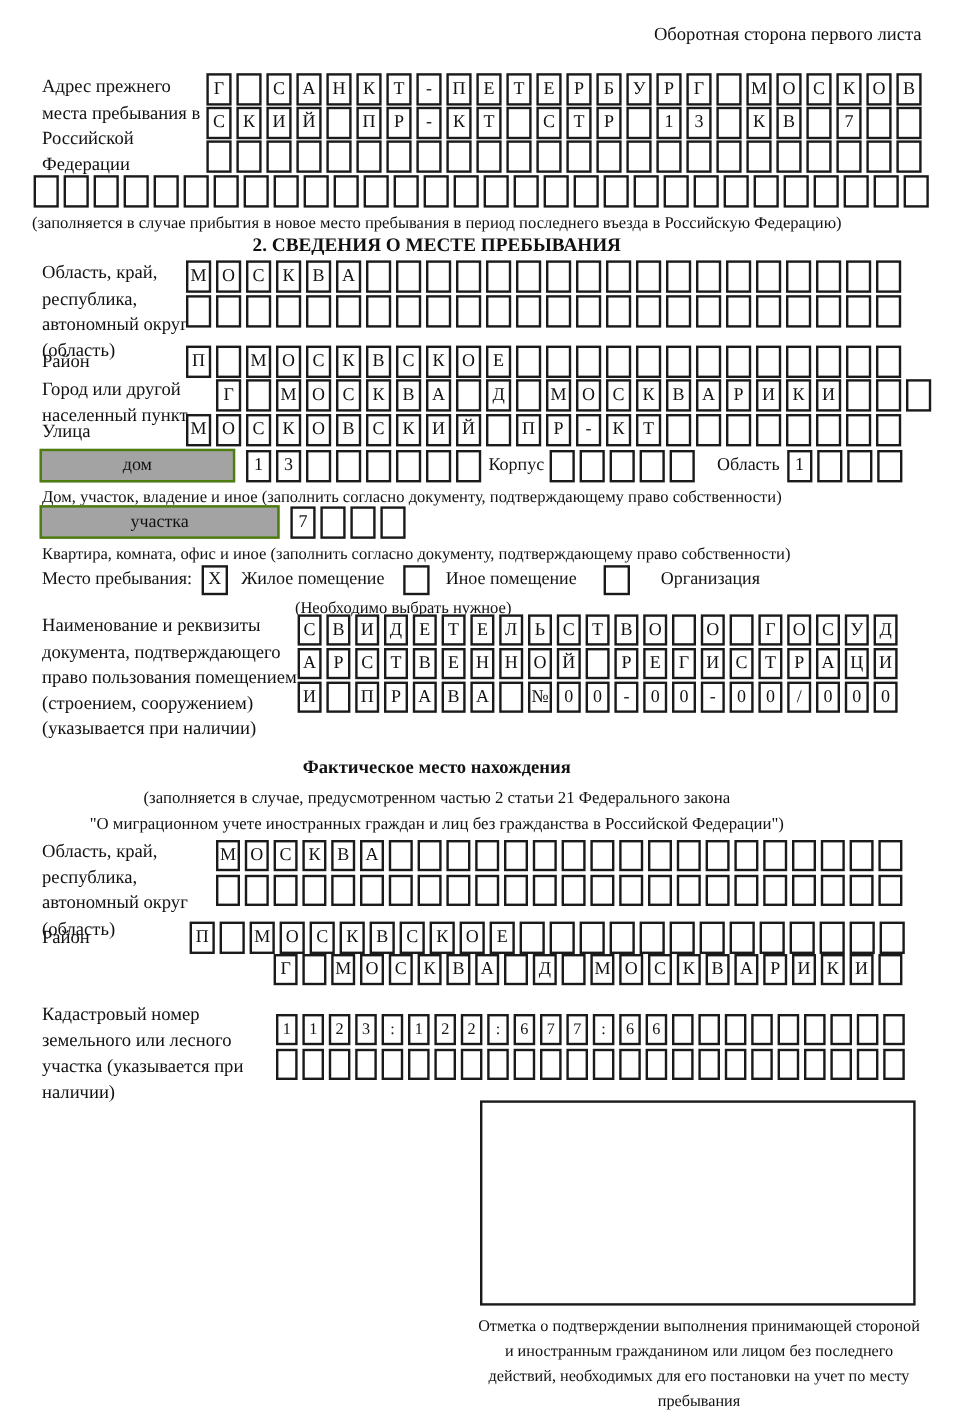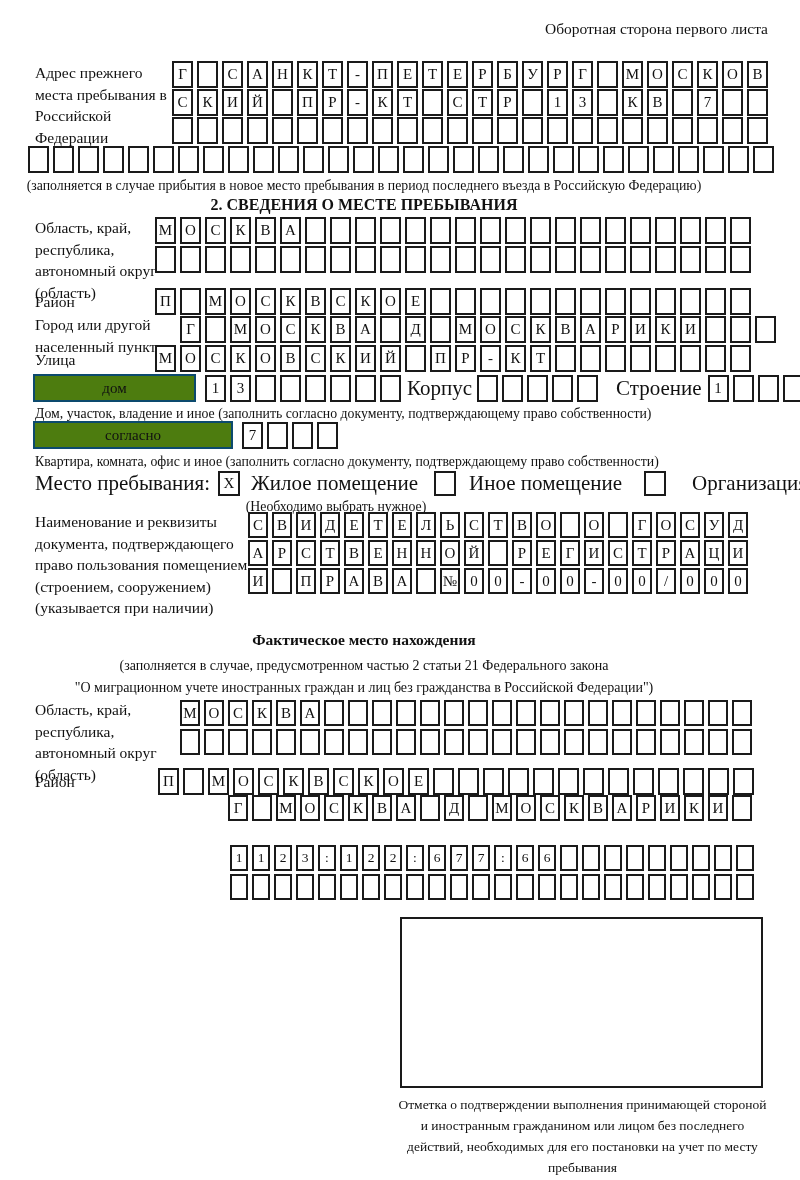--- a/index.html
+++ b/index.html
@@ -14,25 +14,25 @@
   .cell{
     width:21px;height:27px;border:2px solid #1a1a1a;box-sizing:border-box;
     margin-right:4px;display:flex;align-items:center;justify-content:center;
     font-size:15px;background:#fff;flex:0 0 auto;
   }
   .pitch24 .cell{width:20px;height:26px;}
   .pitch22 .cell{width:18px;height:26px;font-size:13.5px;}
   .center{left:0;width:728px;text-align:center;}
   .b{font-weight:bold;}
   .inlinebox{
-    border:2px solid #0c4a6e;box-sizing:border-box;height:28px;background:#4d7c0f;
+    border:2px solid #4d7c0f;box-sizing:border-box;height:28px;background:#a3a3a3;
     display:flex;align-items:center;justify-content:center;font-size:15px;flex:0 0 auto;
   }
   .hrow{display:flex;align-items:center;}
-  .hlabel{font-size:21px;white-space:nowrap;}
+  .hlabel{font-size:15px;white-space:nowrap;}
   .chk{
     width:22px;height:25px;border:2px solid #1a1a1a;box-sizing:border-box;
     display:flex;align-items:center;justify-content:center;font-size:15px;flex:0 0 auto;background:#fff;
   }
   .stampbox{border:2px solid #1a1a1a;box-sizing:border-box;background:#fff;}
 </style>
 </head>
 <body>
 
 <div class="page">
@@ -305,32 +305,32 @@
         <div class="cell"></div>
       </div>
     <div class="hlabel" style="padding:0 5px 0 2px;">Корпус</div>
     <div class="hrow">
         <div class="cell"></div>
         <div class="cell"></div>
         <div class="cell"></div>
         <div class="cell"></div>
         <div class="cell"></div>
       </div>
-    <div class="hlabel" style="padding:0 6px 0 14px;">Строение</div>
+    <div class="hlabel" style="padding:0 6px 0 14px;">Область</div>
     <div class="hrow">
         <div class="cell">1</div>
         <div class="cell"></div>
         <div class="cell"></div>
         <div class="cell"></div>
       </div>
   </div>
   <div class="abs cap" style="top:404px;left:35px;">Дом, участок, владение и иное (заполнить согласно документу, подтверждающему право собственности)</div>
 
   <div class="abs hrow" style="top:421px;left:33px;">
-    <div class="inlinebox" style="width:200px;margin-right:9px;">согласно</div>
+    <div class="inlinebox" style="width:200px;margin-right:9px;">участка</div>
     <div class="hrow">
         <div class="cell">7</div>
         <div class="cell"></div>
         <div class="cell"></div>
         <div class="cell"></div>
       </div>
   </div>
   <div class="abs cap" style="top:452px;left:35px;">Квартира, комната, офис и иное (заполнить согласно документу, подтверждающему право собственности)</div>
 
   <div class="abs cap" style="top:497px;left:156px;width:360px;text-align:center;">(Необходимо выбрать нужное)</div>
@@ -519,20 +519,21 @@
       <div class="cell">К</div>
       <div class="cell">В</div>
       <div class="cell">А</div>
       <div class="cell">Р</div>
       <div class="cell">И</div>
       <div class="cell">К</div>
       <div class="cell">И</div>
       <div class="cell"></div>
     </div>
 
+  <div class="abs lbl" style="top:835px;left:35px;width:185px;">Кадастровый номер земельного или лесного участка (указывается при наличии)</div>
   <div class="cellrow pitch22" style="top:845px;left:230px;">
       <div class="cell">1</div>
       <div class="cell">1</div>
       <div class="cell">2</div>
       <div class="cell">3</div>
       <div class="cell">:</div>
       <div class="cell">1</div>
       <div class="cell">2</div>
       <div class="cell">2</div>
       <div class="cell">:</div>

